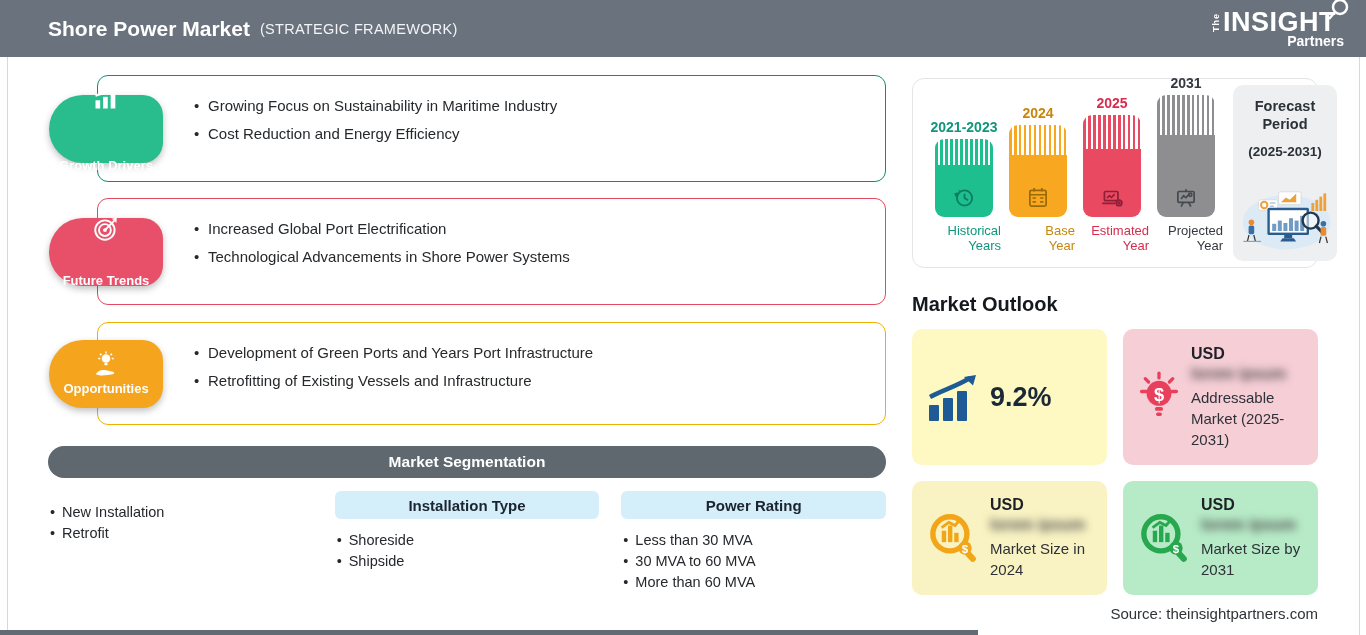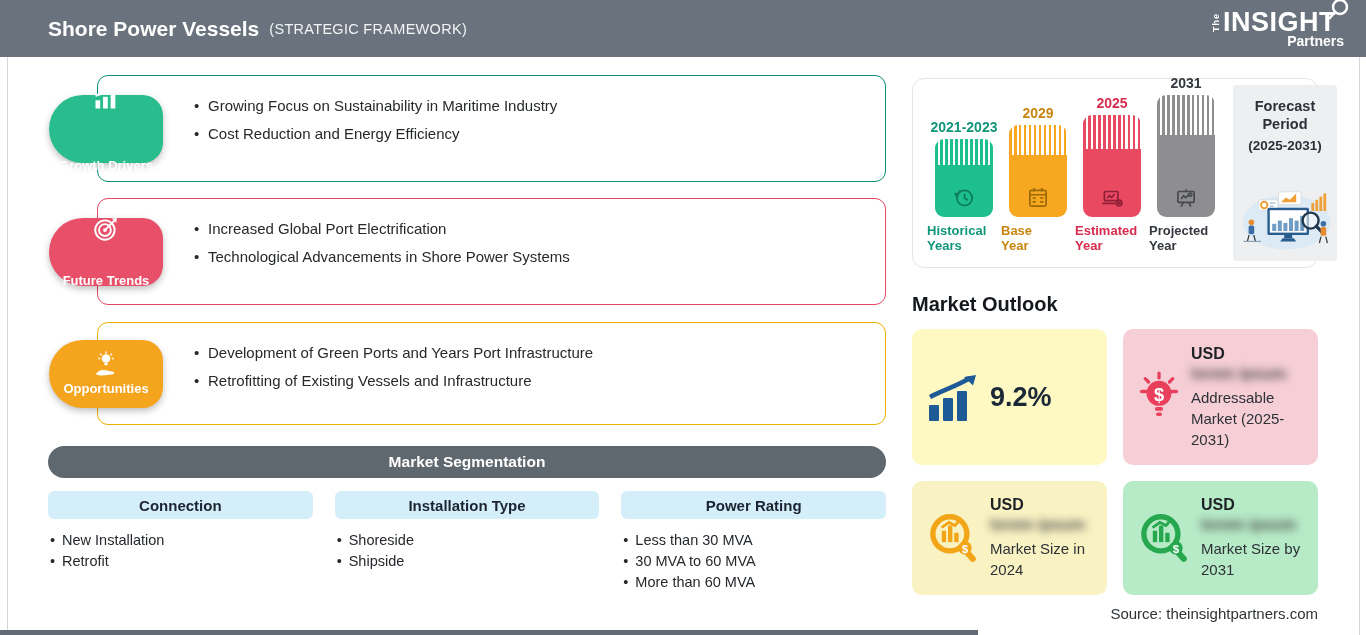--- a/index.html
+++ b/index.html
@@ -73,24 +73,24 @@
   .tbar .solid { flex:1; display:flex; align-items:flex-end; justify-content:center; padding-bottom:6px; }
   .tb-g .stripes{ height:26px; background:repeating-linear-gradient(90deg,#1ebf8f 0 2.5px,#fff 2.5px 5px);}
   .tb-g .solid{ background:#1ebf8f; } .tb-g{ height:78px; }
   .tb-o .stripes{ height:30px; background:repeating-linear-gradient(90deg,#f7a820 0 2.5px,#fff 2.5px 5px);}
   .tb-o .solid{ background:#f7a820; } .tb-o{ height:92px; }
   .tb-r .stripes{ height:34px; background:repeating-linear-gradient(90deg,#e94a61 0 2.5px,#fff 2.5px 5px);}
   .tb-r .solid{ background:#e94a61; } .tb-r{ height:102px; }
   .tb-gy .stripes{ height:40px; background:repeating-linear-gradient(90deg,#8e8e91 0 2.5px,#fff 2.5px 5px);}
   .tb-gy .solid{ background:#8e8e91; } .tb-gy{ height:122px; }
   .c-green{ color:#11967b; } .c-orange{ color:#c8860e; } .c-red{ color:#d62c4d; } .c-gray{ color:#35393f; }
-  .bar-label { font-size:13px; font-weight:bold; text-align:left; line-height:15px; margin-top:6px; width:74px; }
-
-  .forecast-panel { width:104px; background:#edeff1; border-radius:4px; padding:12px 6px 8px;
-    display:flex; flex-direction:column; align-items:center; }
+  .bar-label { font-size:13px; font-weight:normal; text-align:right; line-height:15px; margin-top:6px; width:74px; }
+
+  .forecast-panel { width:104px; background:#edeff1; border-radius:10px; padding:12px 6px 8px;
+    display:flex; flex-direction:column; align-items:center;gap:6px; }
   .f-title { font-size:14.5px; font-weight:bold; color:#2b3138; text-align:center; line-height:18px; width:72px; }
   .f-range { font-size:13.5px; font-weight:bold; color:#2b3138; margin-top:5px; white-space:nowrap; }
   .f-illus { margin-top:auto; }
 
   .outlook-title { margin-top:25px; font-size:20px; font-weight:bold; color:#15181c; }
   .ocards { display:grid; grid-template-columns:195px 195px; grid-template-rows:136px 114px; gap:16px; margin-top:13px; }
   .ocard { border-radius:10px; padding:12px 12px 12px 14px; display:flex; align-items:center; gap:10px; }
   .oc-blue { background:#fef9c3; } .oc-pink { background:#f6ced6; }
   .oc-yellow { background:#f9f3c3; } .oc-green { background:#b7ebc7; }
   .oc-value { font-size:27px; font-weight:bold; color:#1b2838; line-height:30px; }
@@ -98,21 +98,21 @@
   .oc-usd { font-size:16px; font-weight:bold; color:#1d2126; }
   .oc-blur { font-size:16px; font-weight:bold; color:#4a4a4a; filter:blur(4px); line-height:22px; user-select:none; }
   .oc-text { min-width:0; }
   .source-line { margin-top:10px; text-align:right; font-size:15px; color:#2f3337; }
   svg { display:block; }
 </style>
 </head>
 <body>
 
 <div class="header">
-  <span class="header-title">Shore Power Vessels</span>
+  <span class="header-title">Shore Power Market</span>
   <span class="header-subtitle">(STRATEGIC FRAMEWORK)</span>
   <div class="logo">
     <div class="logo-top">
       <span class="logo-the">The</span>
       <span class="logo-insight">INSIGHT</span>
       <span class="logo-mag">
         <svg width="26" height="26" viewBox="0 0 26 26">
             <circle cx="14" cy="10" r="7" fill="none" stroke="#fff" stroke-width="2.5"></circle>
             <line x1="9" y1="15" x2="3" y2="22" stroke="#fff" stroke-width="2.5"></line>
           </svg>
@@ -187,21 +187,20 @@
       <li>Retrofitting of Existing Vessels and Infrastructure</li>
     </ul>
   </div>
 
   <div class="seg-bar">
     <span>Market Segmentation</span>
   </div>
 
   <div class="seg-cols">
     <div class="seg-col">
-      <div class="seg-head">Connection</div>
       <ul class="seg-list">
         <li>New Installation</li>
         <li>Retrofit</li>
       </ul>
     </div>
     <div class="seg-col">
       <div class="seg-head">Installation Type</div>
       <ul class="seg-list">
         <li>Shoreside</li>
         <li>Shipside</li>
@@ -235,21 +234,21 @@
                 <path d="M5 9 a8 8 0 0 1 3-3.8" stroke-dasharray="2 2"></path>
                 <polygon points="4,11 3,7.4 6.8,8.4" fill="#0c7d61" stroke="none"></polygon>
               </svg>
             </span>
           </div>
         </div>
         <span class="bar-label c-green"><span>Historical</span><br><span>Years</span></span>
       </div>
 
       <div class="bar-col">
-        <span class="year-label c-orange">2029</span>
+        <span class="year-label c-orange">2024</span>
         <div class="tbar tb-o">
           <div class="stripes"></div>
           <div class="solid">
             <span>
               <svg width="26" height="26" viewBox="0 0 24 24" fill="none" stroke="#9a6a06" stroke-width="1.6">
                 <rect x="4.5" y="5" width="15" height="14.5" rx="1.5"></rect>
                 <line x1="4.5" y1="9" x2="19.5" y2="9"></line>
                 <line x1="8.5" y1="2.8" x2="8.5" y2="6"></line>
                   <line x1="15.5" y1="2.8" x2="15.5" y2="6"></line>
                 <line x1="7" y1="12" x2="10" y2="12"></line>

